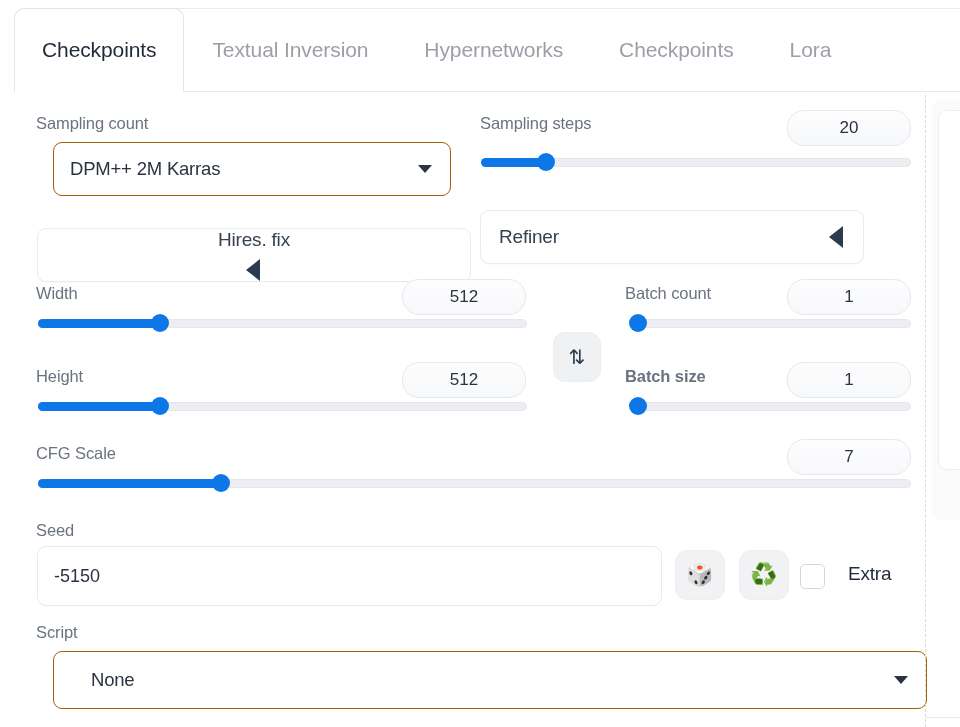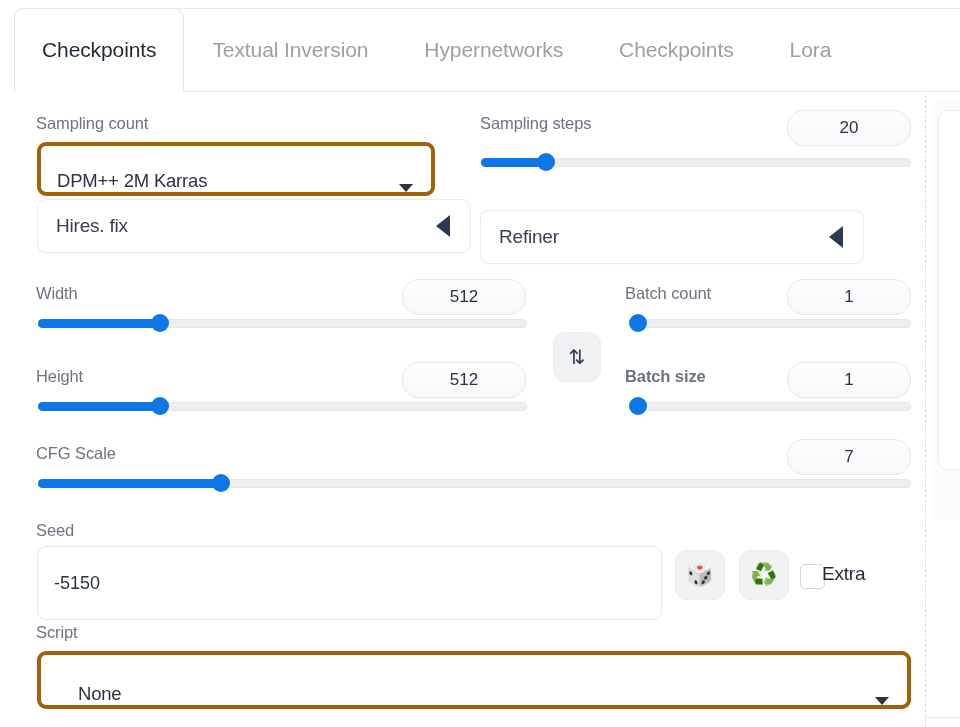--- a/index.html
+++ b/index.html
@@ -73,27 +73,28 @@
   .label {
     font-size: 16.5px;
     color: #6b7280;
     letter-spacing: -0.1px;
   }
 
   
   .select-box {
     position: absolute;
     height: 54px;
-    border: 4px solid #a16207;
+    border: 1px solid #a16207;
     border-radius: 9px;
     background: #ffffff;
     display: flex;
-    align-items: flex-end;
+    align-items: center;
     padding: 0 16px;
     cursor: pointer;
+    margin-left: 16px;
   }
   .select-value {
     flex: 1;
     font-size: 18.5px;
     color: #2b3340;
     letter-spacing: -0.2px;
   }
   .caret-down {
     width: 0; height: 0;
     border-left: 7px solid transparent;
@@ -185,21 +186,21 @@
     align-items: center;
     justify-content: center;
     cursor: pointer;
     font-size: 20px;
     color: #2b3a4f;
   }
 
   
   .text-input {
     position: absolute;
-    height: 74px;
+    height: 60px;
     border: 1px solid #e8eaee;
     border-radius: 9px;
     background: #ffffff;
     display: flex;
     align-items: center;
     padding: 0 16px;
     font-size: 18px;
     color: #2b3340;
     cursor: text;
     box-shadow: 0 1px 1px rgba(16,24,40,0.02);
@@ -291,21 +292,21 @@
     </div>
 
     <div class="label" style="position:absolute;left:480px;top:22px;">Sampling steps</div>
     <div class="num-pill" style="left:787px;top:18px;width:124px;">20</div>
     <div class="slider" style="left:481px;top:61px;width:430px;">
       <div class="track"></div>
       <div class="fill" style="width:15%;"></div>
       <div class="thumb" style="left:15%;"></div>
     </div>
 
-    <div class="accordion" style="left:37px;top:107px;width:434px;">
+    <div class="accordion" style="left:37px;top:136px;width:434px;flex-direction:column;">
       <span class="accordion-title">Hires. fix</span>
       <span class="caret-left"></span>
     </div>
 
     <div class="accordion" style="left:480px;top:118px;width:384px;">
       <span class="accordion-title">Refiner</span>
       <span class="caret-left"></span>
     </div>
 
     <div class="label" style="position:absolute;left:36px;top:192px;">Width</div>
@@ -356,21 +357,21 @@
     <div class="text-input" style="left:37px;top:454px;width:625px;">-5150</div>
 
     <div class="icon-btn" style="left:675px;top:458px;">
       <span>🎲</span>
     </div>
     <div class="icon-btn" style="left:739px;top:458px;">
       <span>♻️</span>
     </div>
 
     <div class="checkbox" style="left:800px;top:472px;"></div>
-    <div class="check-label" style="left:822px;top:471px;text-align:right;">Extra</div>
+    <div class="check-label" style="left:848px;top:471px;text-align:right;">Extra</div>
 
     <div class="label" style="position:absolute;left:36px;top:531px;">Script</div>
     <div class="select-box" style="left:37px;top:559px;width:874px;height:58px;padding-left:37px;">
       <span class="select-value">None</span>
       <span class="caret-down"></span>
     </div>
 
   </div>
 
   <div class="right-panel-bg"></div>

